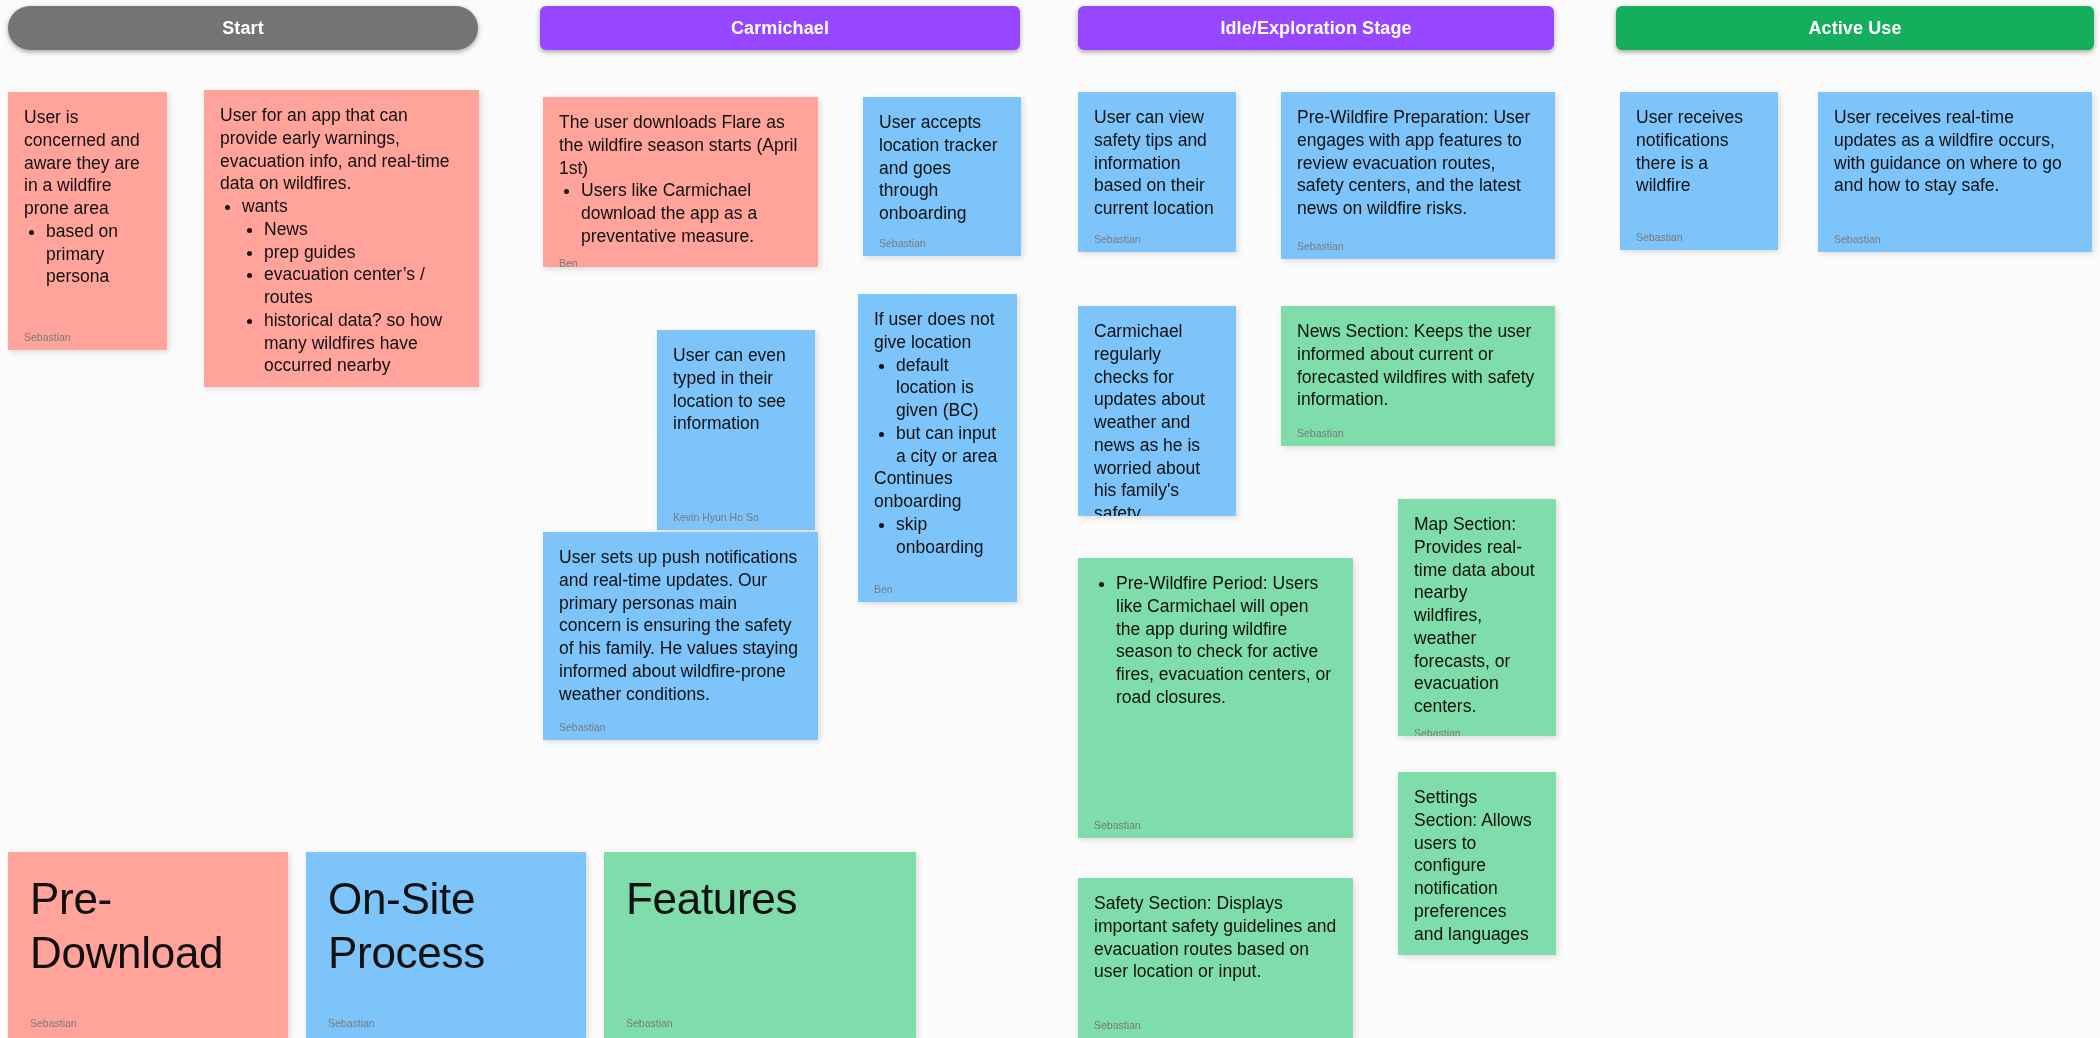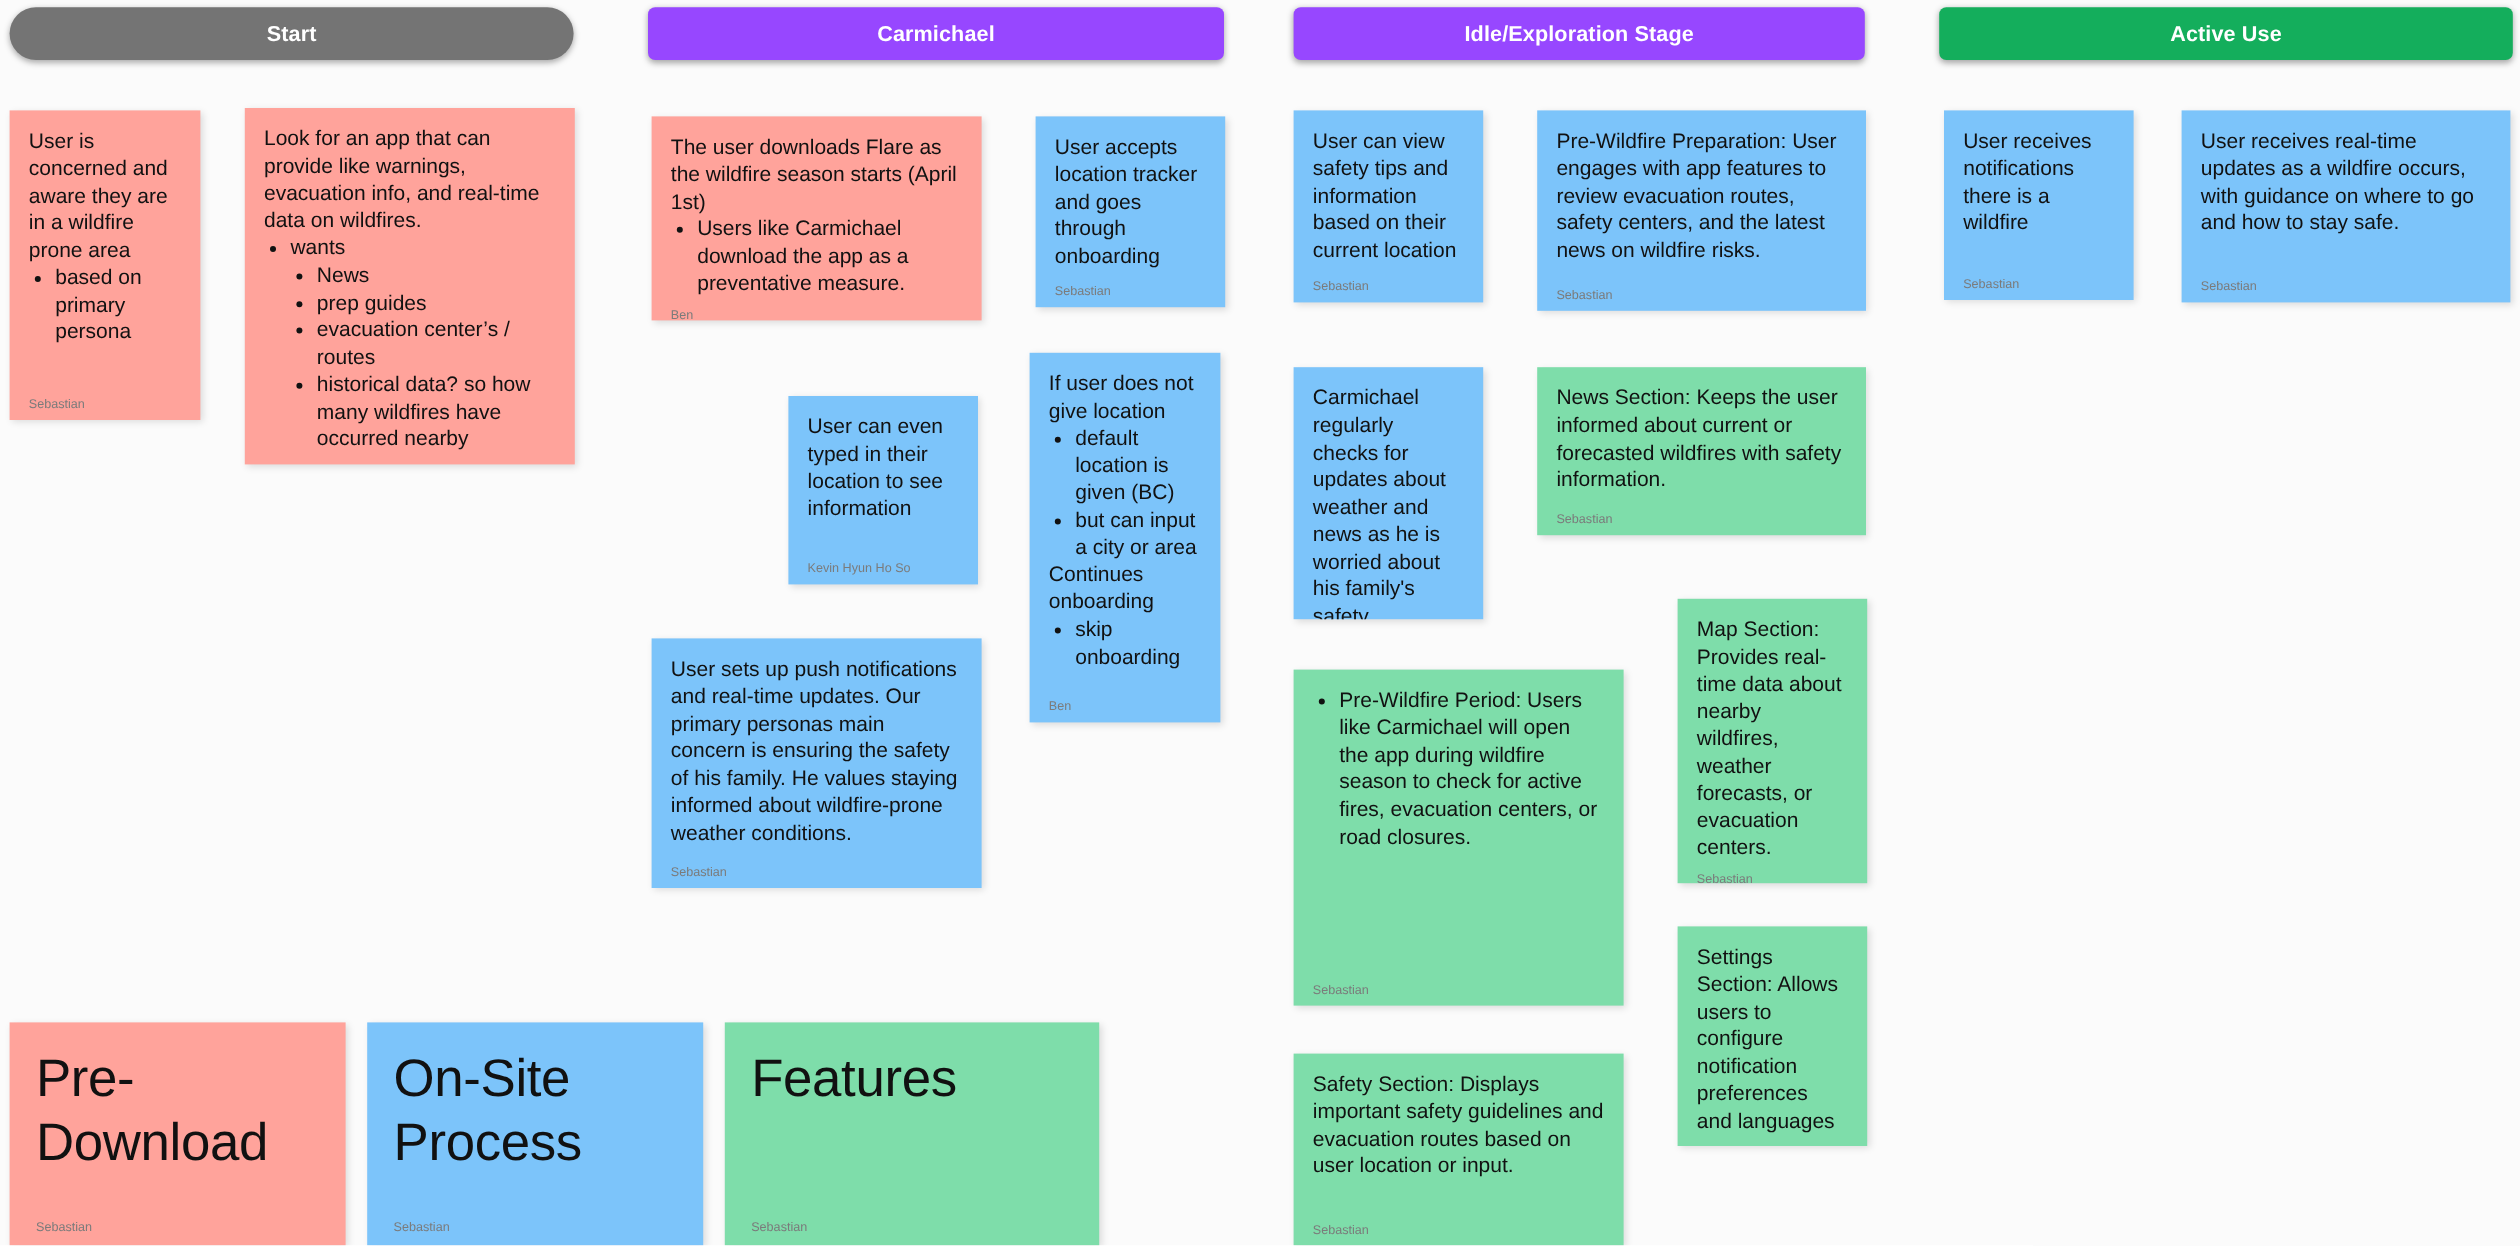--- a/index.html
+++ b/index.html
@@ -99,21 +99,21 @@
       <p>User is concerned and aware they are in a wildfire prone area</p>
       <ul>
           <li>based on primary persona</li>
         </ul>
     </div>
     <div class="author">Sebastian</div>
   </div>
 
   <div class="note pink" style="left:204px; top:90px; width:275px; height:297px;">
     <div class="body">
-      <p>Look for an app that can provide like warnings, evacuation info, and real-time data on wildfires.</p>
+      <p>User for an app that can provide early warnings, evacuation info, and real-time data on wildfires.</p>
       <ul>
         <li>wants</li>
         <ul>
           <li>News</li>
           <li>prep guides</li>
           <li>evacuation center’s / routes</li>
           <li>historical data? so how many wildfires have occurred nearby</li>
         </ul>
       </ul>
     </div>
@@ -130,21 +130,21 @@
     <div class="author">Ben</div>
   </div>
 
   <div class="note blue" style="left:863px; top:97px; width:158px; height:159px;">
     <div class="body">
       <p>User accepts location tracker and goes through onboarding</p>
     </div>
     <div class="author">Sebastian</div>
   </div>
 
-  <div class="note blue" style="left:657px; top:330px; width:158px; height:157px;">
+  <div class="note blue" style="left:657px; top:330px; width:158px; height:200px;">
     <div class="body">
       <p>User can even typed in their location to see information</p>
     </div>
     <div class="author">Kevin Hyun Ho So</div>
   </div>
 
   <div class="note blue" style="left:858px; top:294px; width:159px; height:308px;gap:15px;">
     <div class="body">
       <p>If user does not give location</p>
       <ul>

